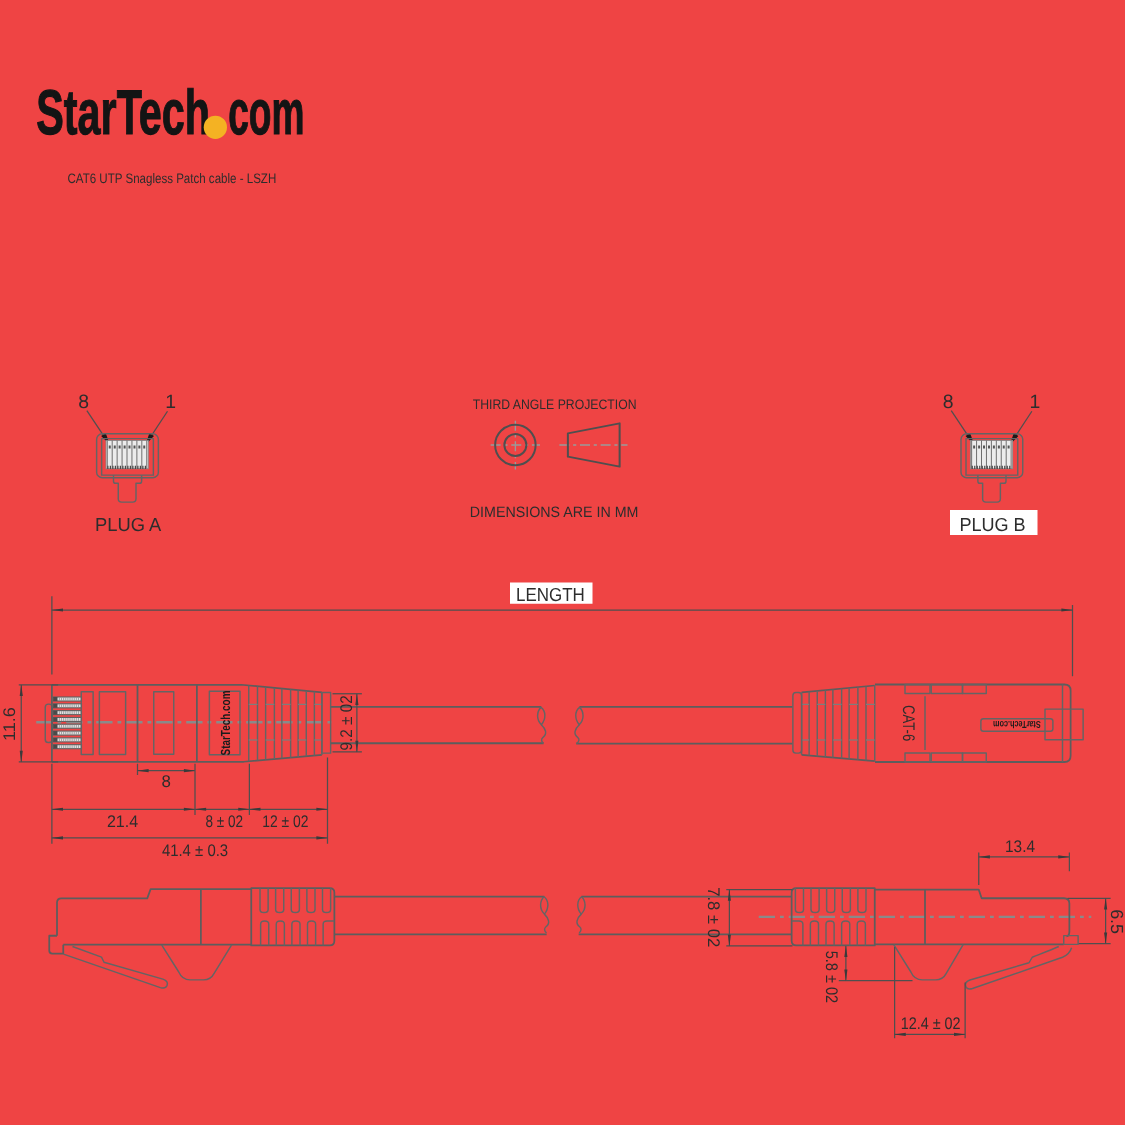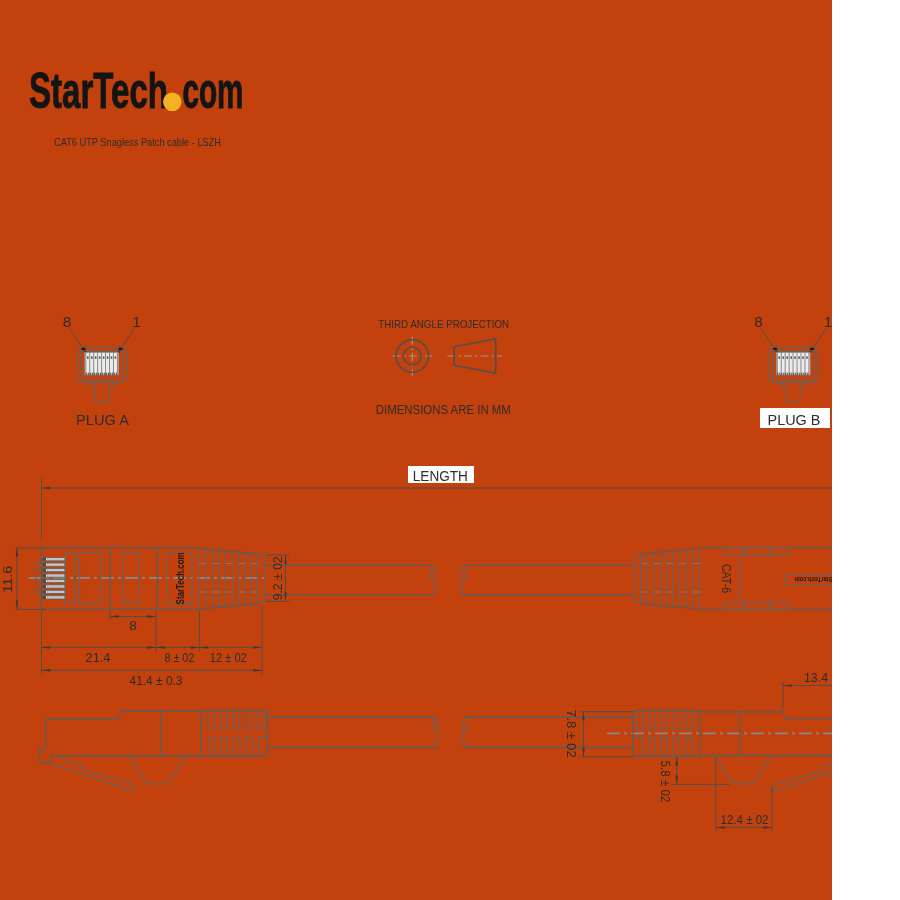--- a/index.html
+++ b/index.html
@@ -1,16 +1,16 @@
 <!DOCTYPE html>
 <html><head>
 <meta charset="utf-8">
 <style>
 html,body{margin:0;padding:0;background:#fff;}
-#wrap{width:832px;height:900px;position:relative;background:#c2410c;overflow:hidden;}
+#wrap{width:900px;height:900px;position:relative;background:#ef4444;overflow:hidden;}
 text{font-family:"Liberation Sans",sans-serif;}
 .o{fill:none;stroke:#5d5d5d;stroke-width:1.4;stroke-linejoin:round;}
 .o2{fill:none;stroke:#646464;stroke-width:1.15;stroke-linejoin:round;}
 .d{fill:none;stroke:#4f4f4f;stroke-width:1;}
 .cl{fill:none;stroke:#8a8a8a;stroke-width:1.8;stroke-dasharray:13 4 3 4;}
 .t{fill:#2d2d2d;}
 </style>
 </head>
 <body>
 <div id="wrap">

